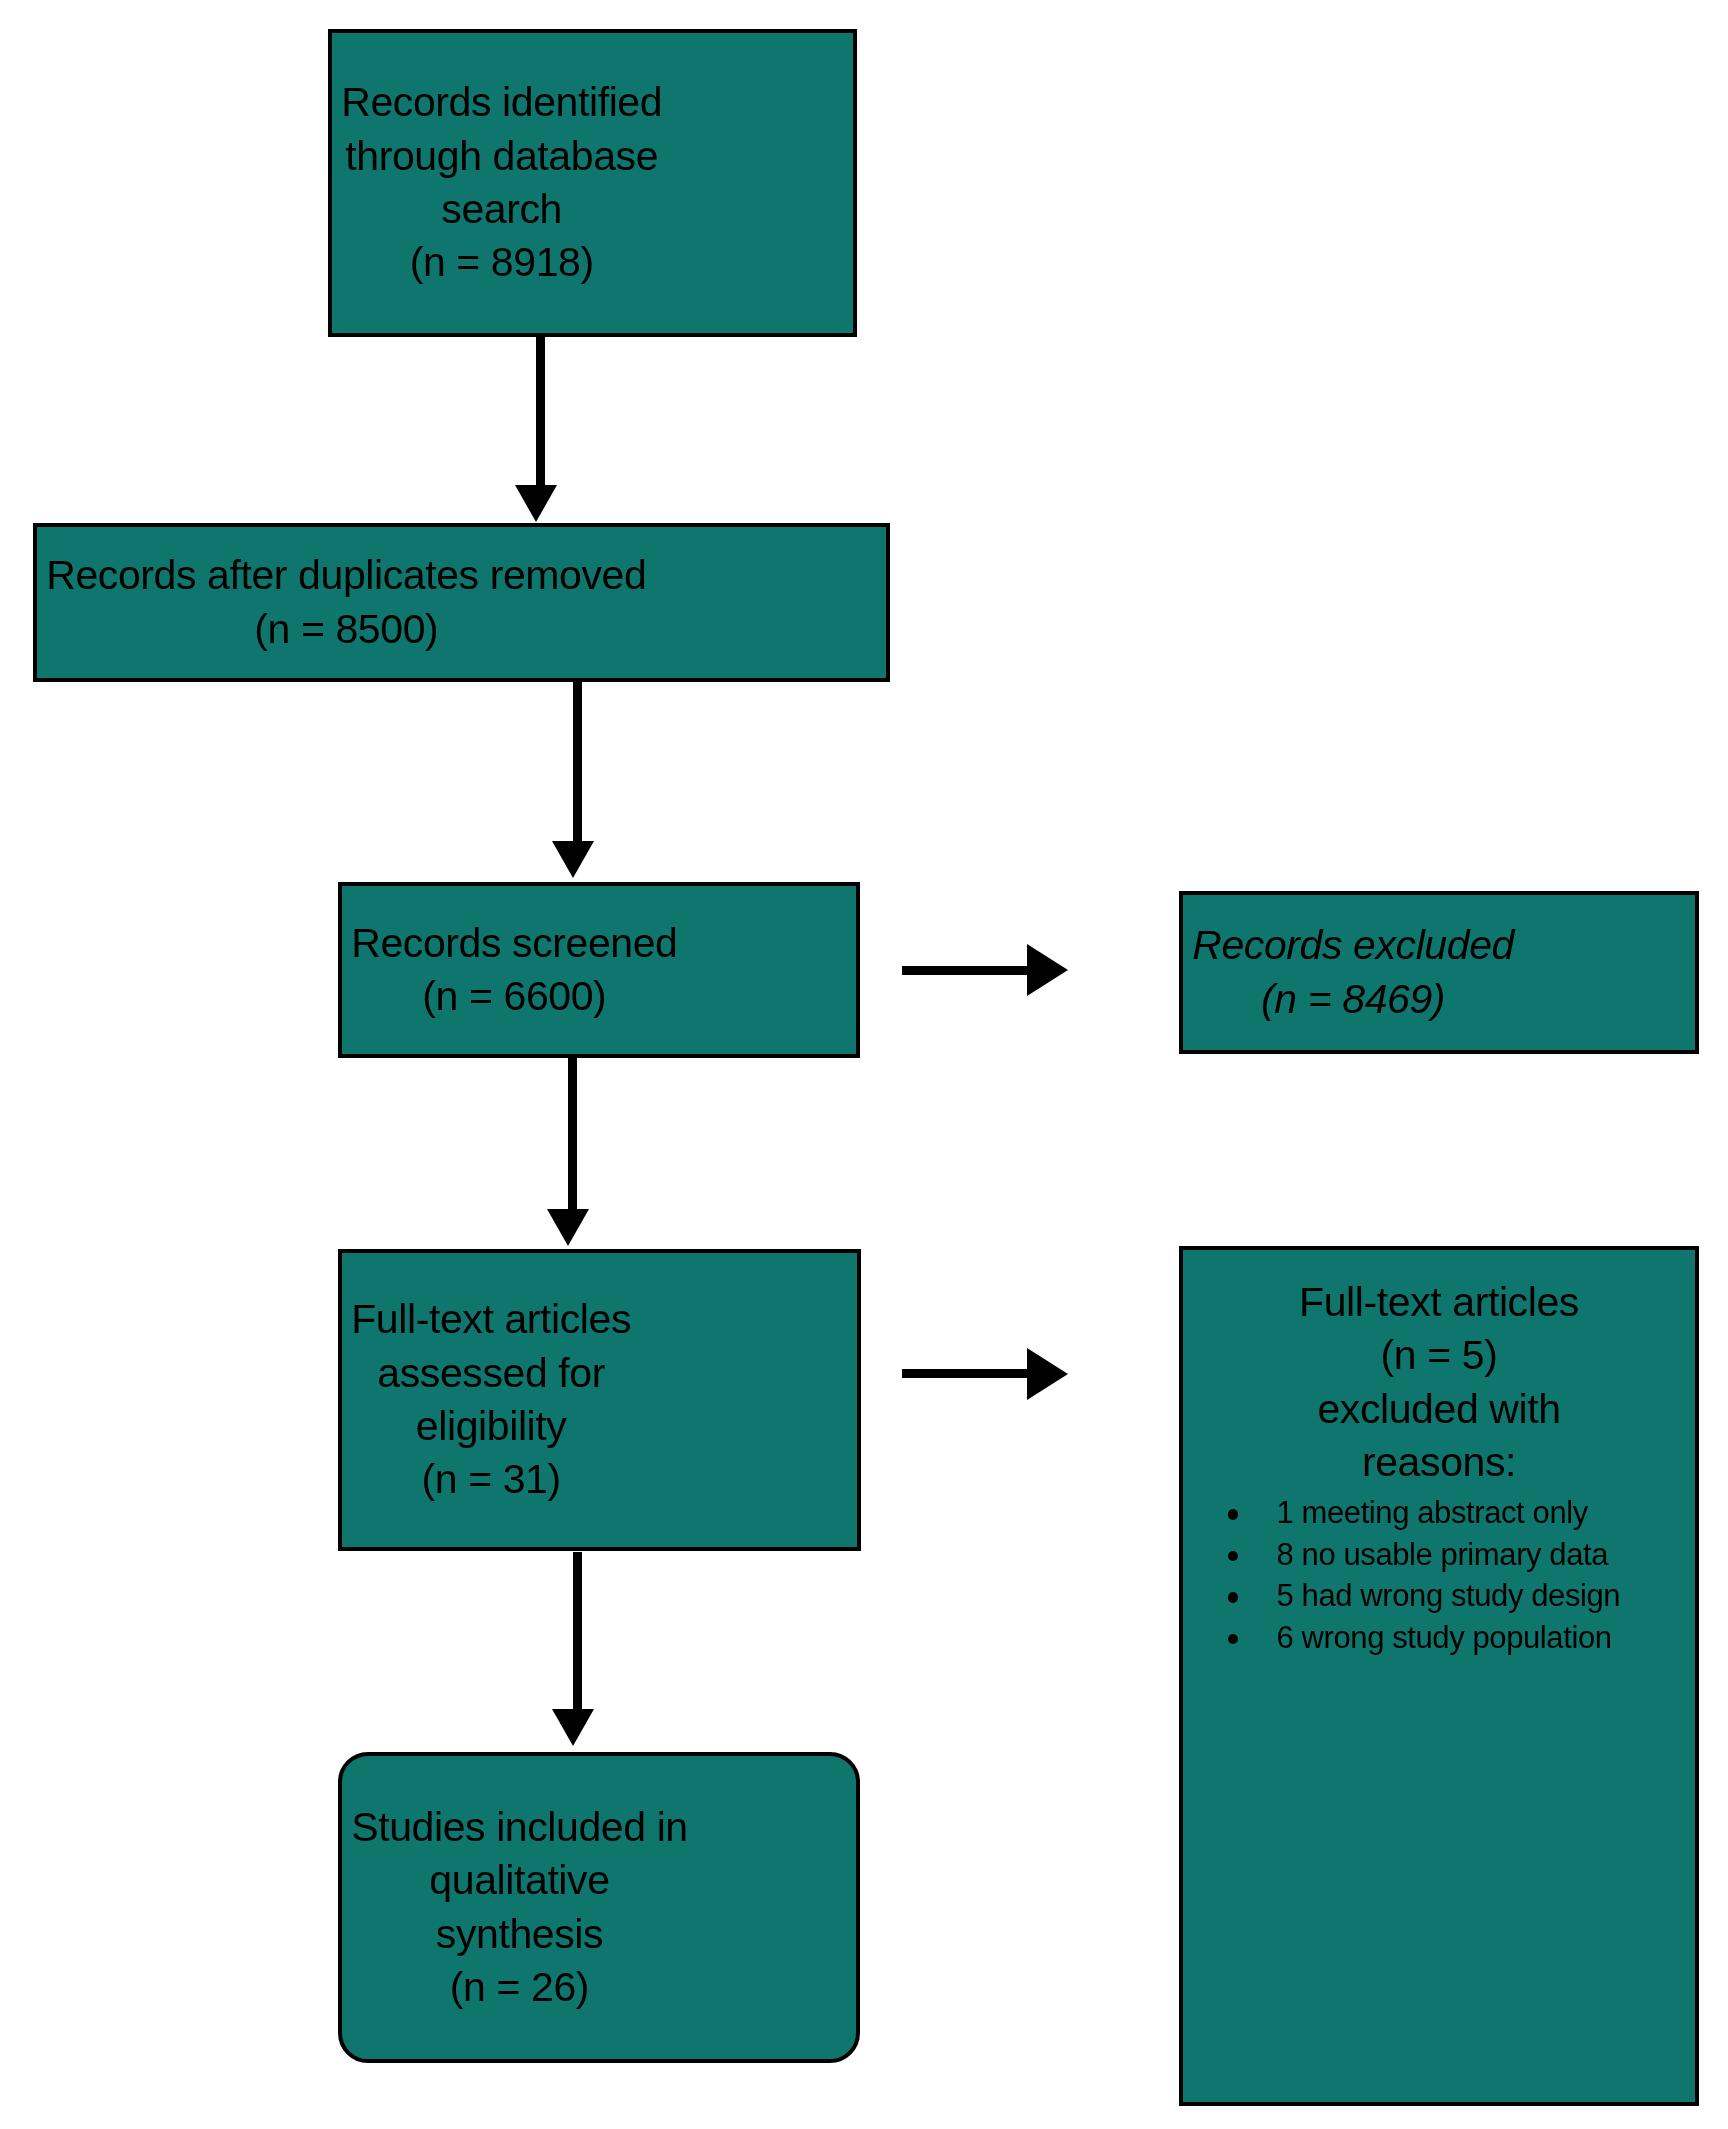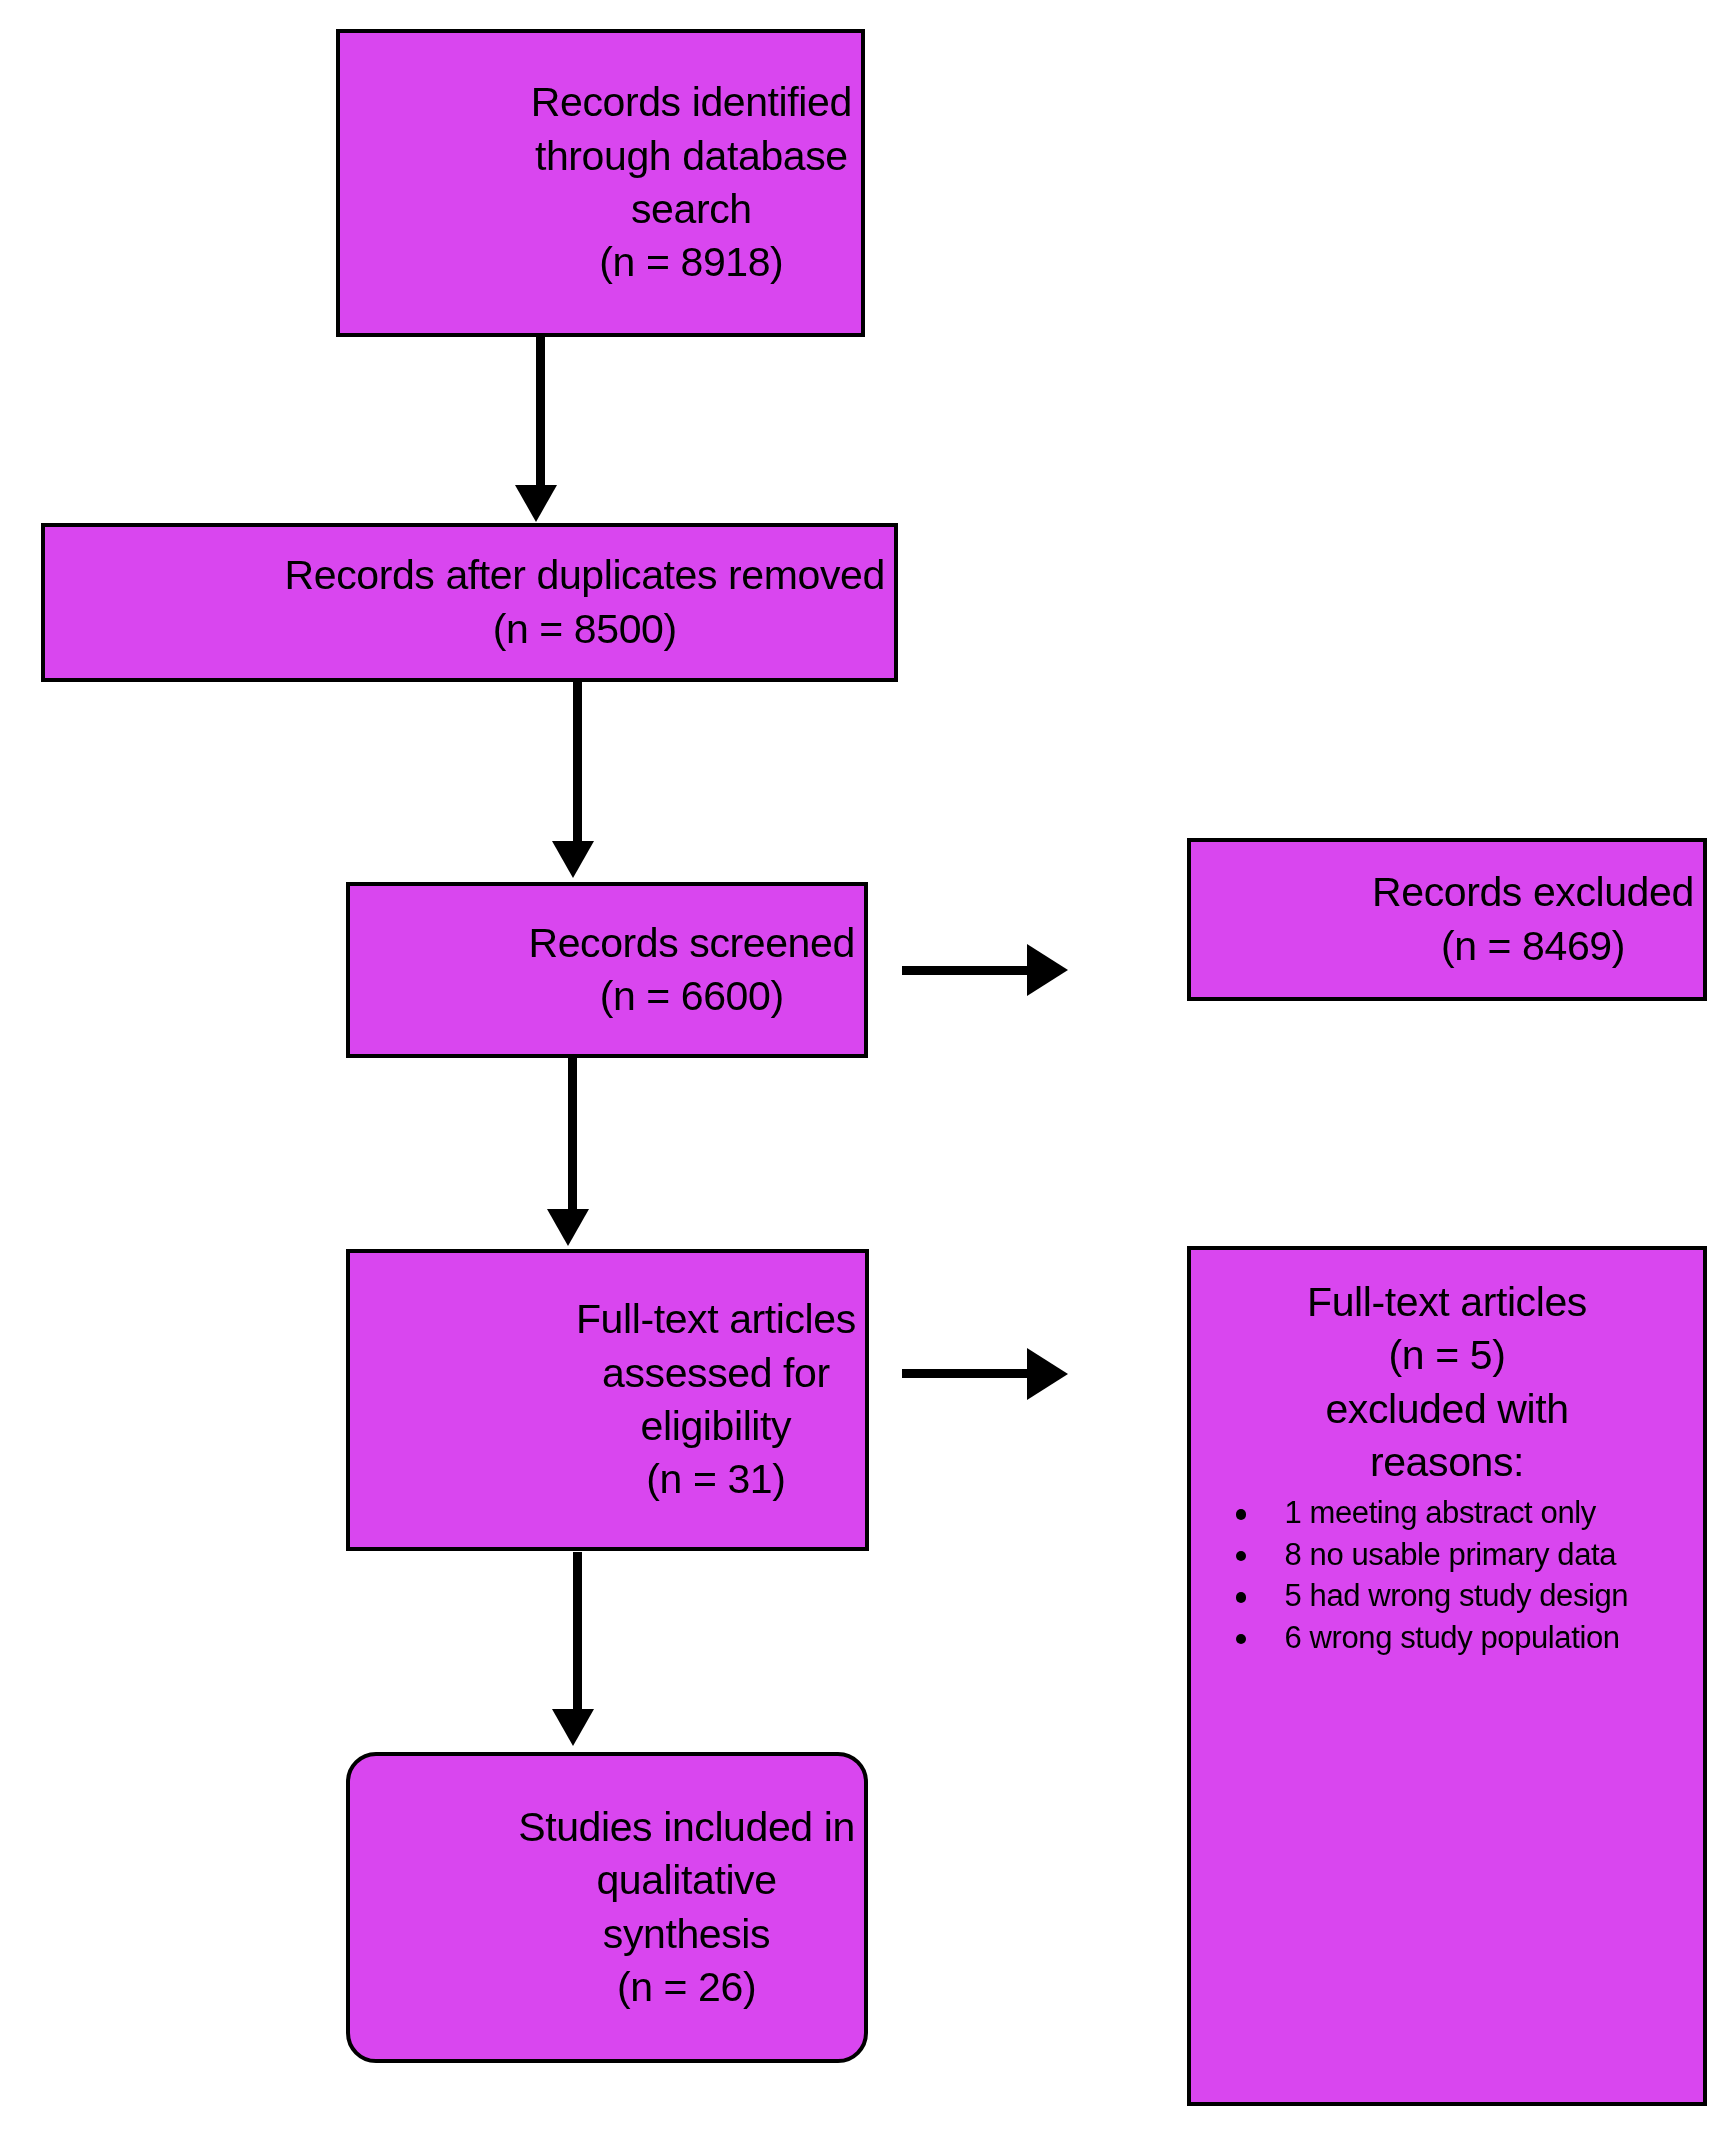--- a/index.html
+++ b/index.html
@@ -14,39 +14,38 @@
     height: 2129px;
     background: #ffffff;
     font-family: "Liberation Sans", sans-serif;
     color: #000000;
     overflow: hidden;
   }
   .node {
     position: absolute;
     box-sizing: border-box;
     border: 4.6px solid #000000;
-    background: #d946ef;
+    background: #0f766e;
     display: flex;
     align-items: center;
-    justify-content: flex-end;
+    justify-content: flex-start;
     text-align: center;
-    margin-left: 8px;
   }
   .node-text {
     font-size: 41px;
     line-height: 1.30;
     letter-spacing: -0.4px;
     white-space: pre-line;
     padding: 0 9.2px;
   }
   
   #node-identified   { left: 328px;  top: 29px;   width: 529px;  height: 308px; }
   #node-duplicates   { left: 33px;   top: 523px;  width: 857px; height: 159px; }
   #node-screened     { left: 338px;  top: 882px; width: 522px;  height: 176px; }
-  #node-excluded     { left: 1179px; top: 838px; width: 520px;  height: 163px; }
+  #node-excluded     { left: 1179px; top: 891px; width: 520px;  height: 163px; font-style: italic; }
   #node-fulltext     { left: 338px;  top: 1249px; width: 523px;  height: 302px; }
   #node-reasons      { left: 1179px; top: 1246px; width: 520px;  height: 860px;
                        align-items: flex-start; }
   #node-included     { left: 338px;  top: 1752px; width: 522px;  height: 311px; border-radius: 30px; }
 
   
   .reasons-inner {
     width: 100%;
     padding: 26px 10.5px 0 10.5px;
     box-sizing: border-box;

